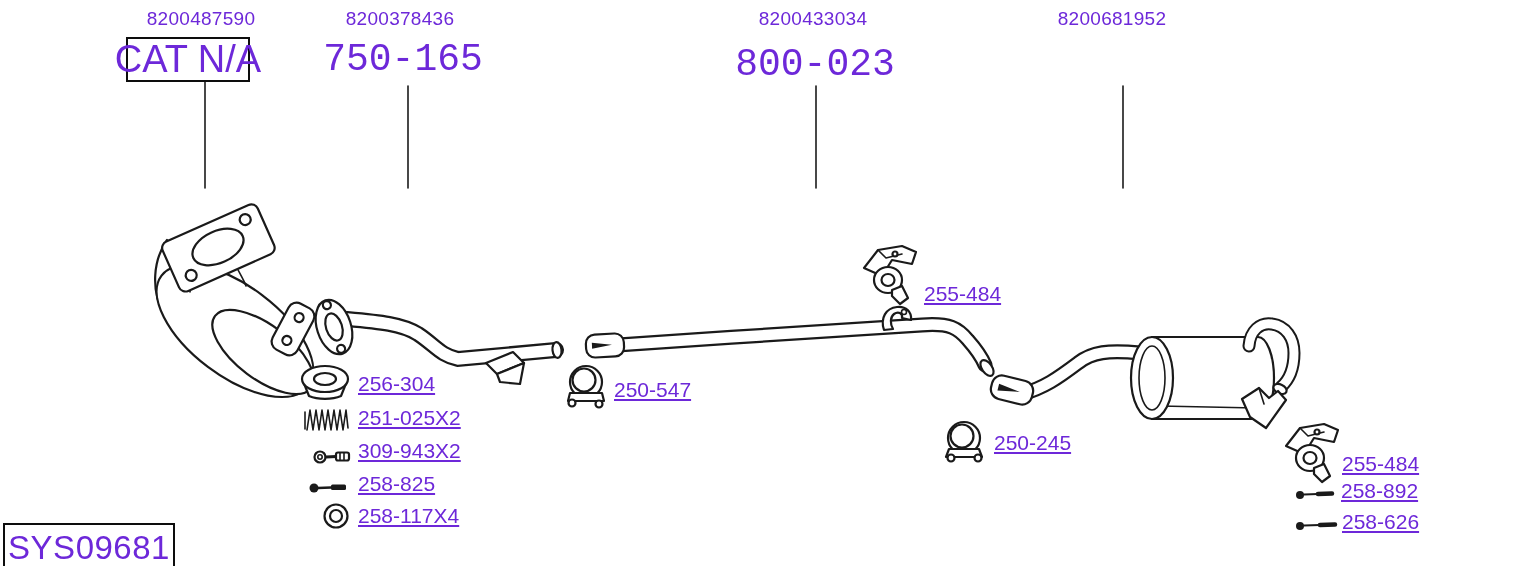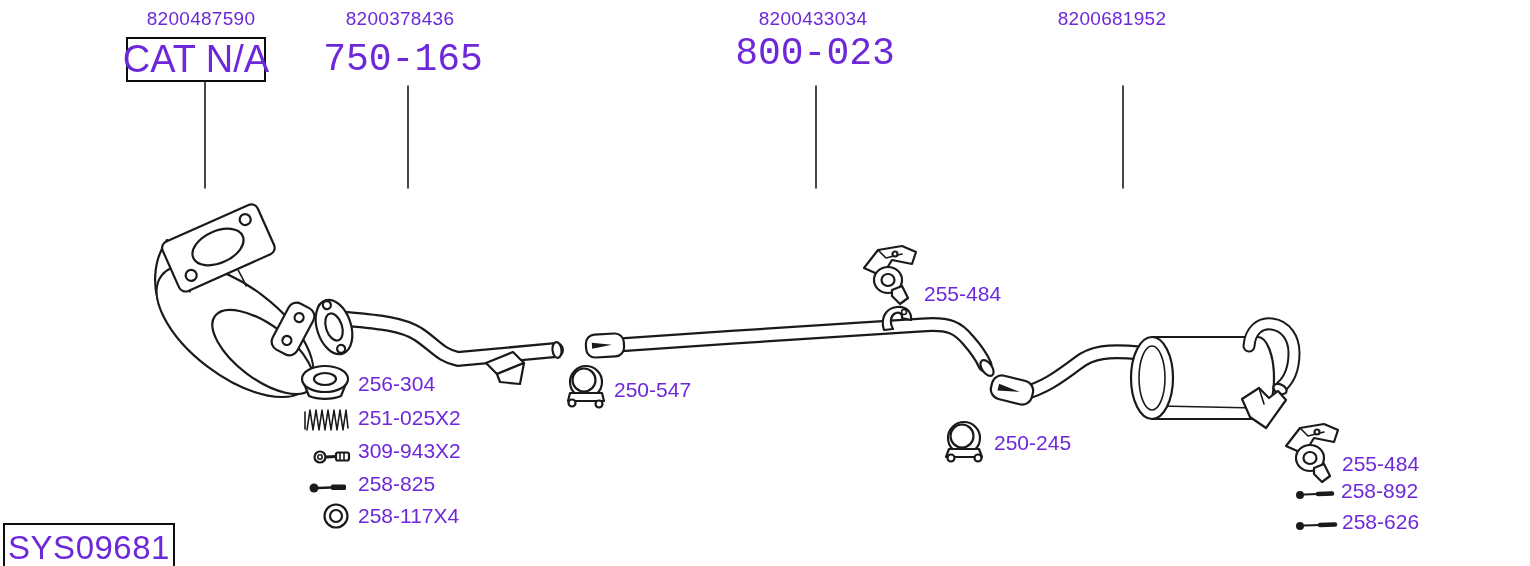--- a/index.html
+++ b/index.html
@@ -4,25 +4,25 @@
 <style>
   html,body{margin:0;padding:0;background:#fff;}
   .stage{
     position:relative;width:1530px;height:566px;background:#fff;overflow:hidden;
     font-family:"Liberation Sans","DejaVu Sans",sans-serif;color:#6d28d9;
   }
   .stage svg{position:absolute;left:0;top:0;}
   .ref{position:absolute;transform:translateX(-50%);font-size:19px;white-space:nowrap;letter-spacing:.3px;}
   .big{position:absolute;transform:translateX(-50%);font-size:38px;line-height:44px;white-space:nowrap;font-family:Liberation Mono, monospace;}
   .bigbox{
-    position:absolute;left:126px;top:37px;width:140px;height:45px;box-sizing:border-box;
+    position:absolute;left:126px;top:37px;width:124px;height:45px;box-sizing:border-box;
     border:2px solid #0d0d0d;display:flex;align-items:center;justify-content:center;
     font-size:38px;white-space:nowrap;
   }
-  .plabel{position:absolute;font-size:21px;line-height:24px;white-space:nowrap;}
+  .plabel{position:absolute;font-size:21px;line-height:24px;white-space:nowrap;text-decoration:underline;}
   .sysbox{
     position:absolute;left:3px;top:523px;width:172px;height:49px;box-sizing:border-box;
     border:2px solid #0d0d0d;display:flex;align-items:center;justify-content:center;
     font-size:33px;letter-spacing:.5px;white-space:nowrap;
   }
   .lt{fill:none;stroke:#1a1a1a;stroke-width:1.6;stroke-linecap:round;stroke-linejoin:round;}
   .fw{fill:#fff;stroke:#1a1a1a;stroke-width:2.2;stroke-linejoin:round;}
   .to{fill:none;stroke:#1a1a1a;stroke-linecap:round;}
   .ti{fill:none;stroke:#fff;stroke-linecap:round;}
 </style>
@@ -173,21 +173,21 @@
     </g>
   </svg>
 
   <div class="ref" style="left:201px;top:8px">8200487590</div>
   <div class="bigbox">CAT N/A</div>
 
   <div class="ref" style="left:400px;top:8px">8200378436</div>
   <div class="big" style="left:403px;top:38px">750-165</div>
 
   <div class="ref" style="left:813px;top:8px">8200433034</div>
-  <div class="big" style="left:815px;top:32px">800-023</div>
+  <div class="big" style="left:815px;top:43px">800-023</div>
 
   <div class="ref" style="left:1112px;top:8px">8200681952</div>
 
   <div class="plabel" style="left:358px;top:372px">256-304</div>
   <div class="plabel" style="left:358px;top:406px">251-025X2</div>
   <div class="plabel" style="left:358px;top:439px">309-943X2</div>
   <div class="plabel" style="left:358px;top:472px">258-825</div>
   <div class="plabel" style="left:358px;top:504px">258-117X4</div>
   <div class="plabel" style="left:614px;top:378px">250-547</div>
   <div class="plabel" style="left:924px;top:282px">255-484</div>

